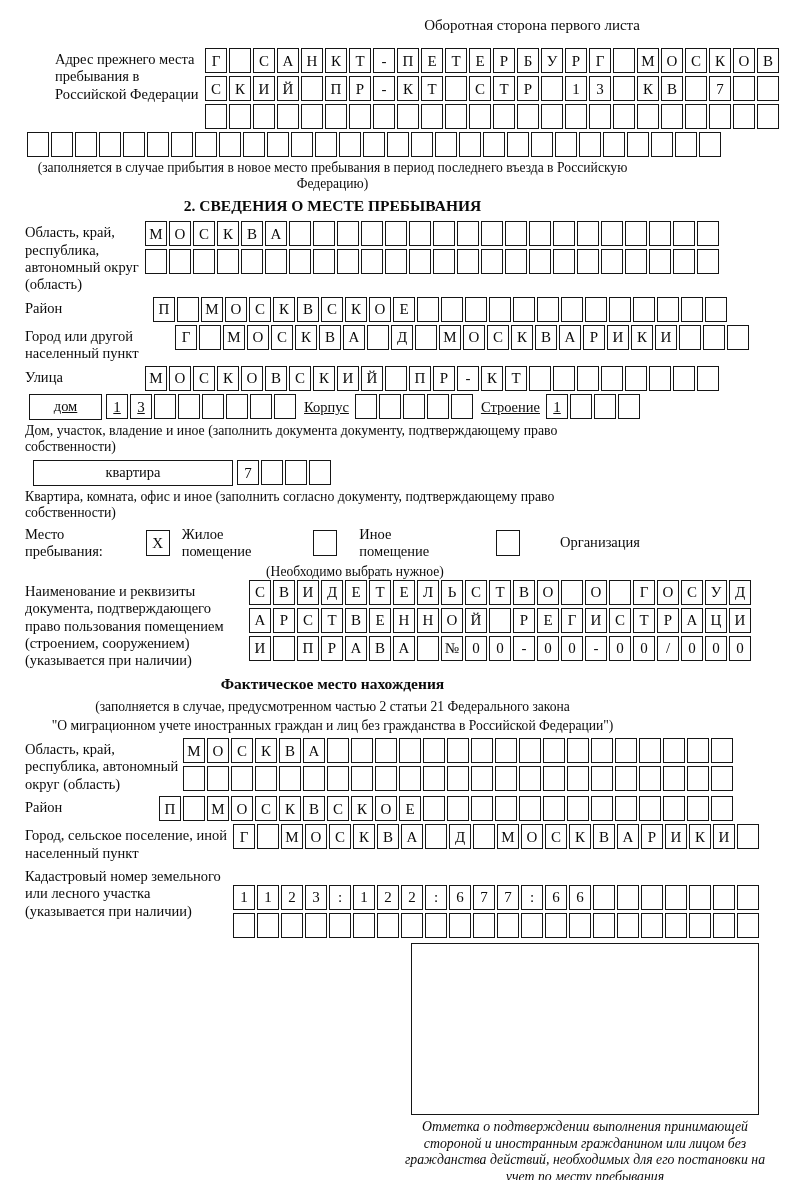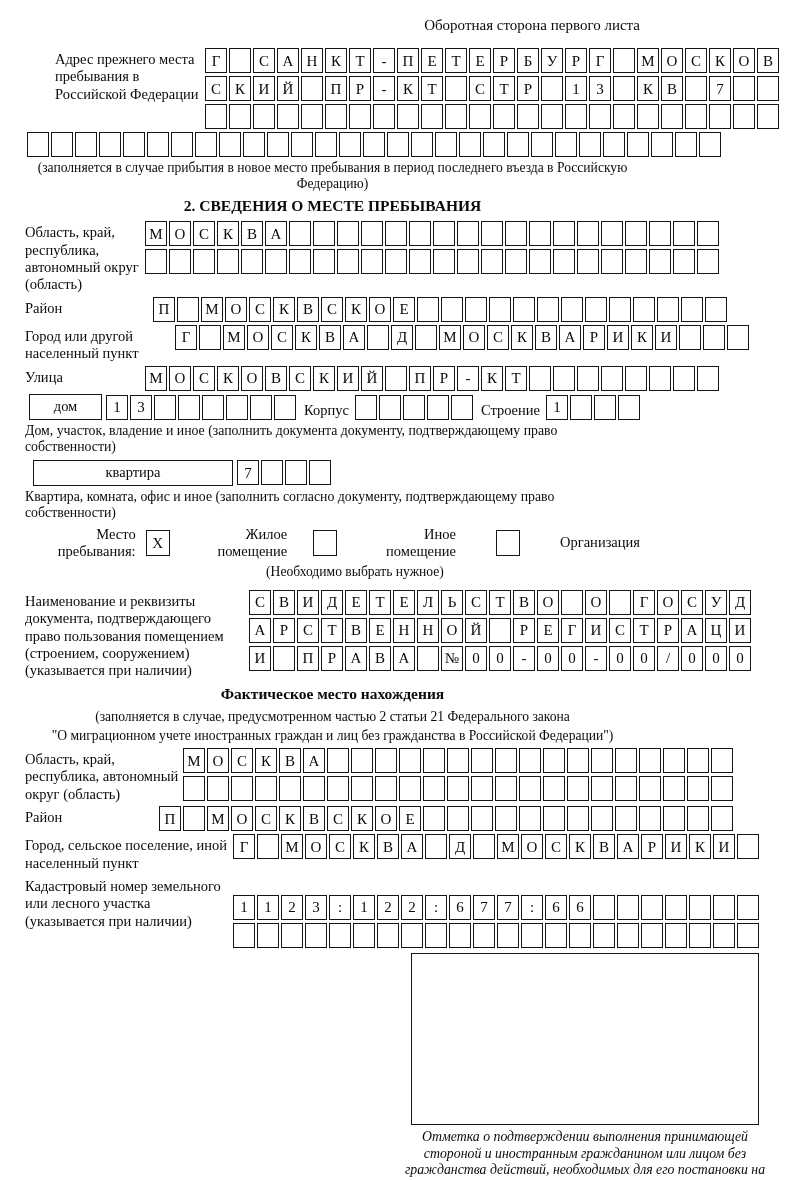--- a/index.html
+++ b/index.html
@@ -299,21 +299,21 @@
         <span class="cell"></span>
         <span class="cell"></span>
         <span class="cell"></span>
         <span class="cell"></span>
         <span class="cell"></span>
         <span class="cell"></span>
         <span class="cell"></span>
       </div>
   </div>
 
-  <div class="frow mb3" style="margin-left:4px;align-items:flex-end;">
+  <div class="frow mb3" style="margin-left:4px;align-items:center;text-decoration:underline;">
     <div class="wide-label-box" style="width:158px;">дом</div>
     <div class="boxrow">
         <span class="cell">1</span>
         <span class="cell">3</span>
         <span class="cell"></span>
         <span class="cell"></span>
         <span class="cell"></span>
         <span class="cell"></span>
         <span class="cell"></span>
         <span class="cell"></span>
@@ -340,30 +340,30 @@
     <div class="wide-label-box" style="width:200px;">квартира</div>
     <div class="boxrow">
         <span class="cell">7</span>
         <span class="cell"></span>
         <span class="cell"></span>
         <span class="cell"></span>
       </div>
   </div>
   <div class="caption-left">Квартира, комната, офис и иное (заполнить согласно документу, подтверждающему право собственности)</div>
 
-  <div class="frow" style="align-items:center;margin-top:2px;text-align:right;">
+  <div class="frow" style="align-items:center;margin-top:2px;">
     <div>Место пребывания:</div>
     <span class="cell chk" style="margin-left:10px;">X</span>
     <div style="margin-left:12px;">Жилое помещение</div>
     <span class="cell chk" style="margin-left:26px;"></span>
     <div style="margin-left:22px;">Иное помещение</div>
     <span class="cell chk" style="margin-left:40px;"></span>
     <div style="margin-left:40px;">Организация</div>
   </div>
-  <div class="caption" style="width:420px;margin:3px 0 10px 120px;">(Необходимо выбрать нужное)</div>
+  <div class="caption" style="width:420px;margin:3px 0 0 120px;">(Необходимо выбрать нужное)</div>
 
   <div class="frow mb5">
     <div class="flabel" style="width:224px;">Наименование и реквизиты документа, подтверждающего право пользования помещением (строением, сооружением) (указывается при наличии)</div>
     <div class="rows">
       <div class="boxrow">
           <span class="cell">С</span>
           <span class="cell">В</span>
           <span class="cell">И</span>
           <span class="cell">Д</span>
           <span class="cell">Е</span>

